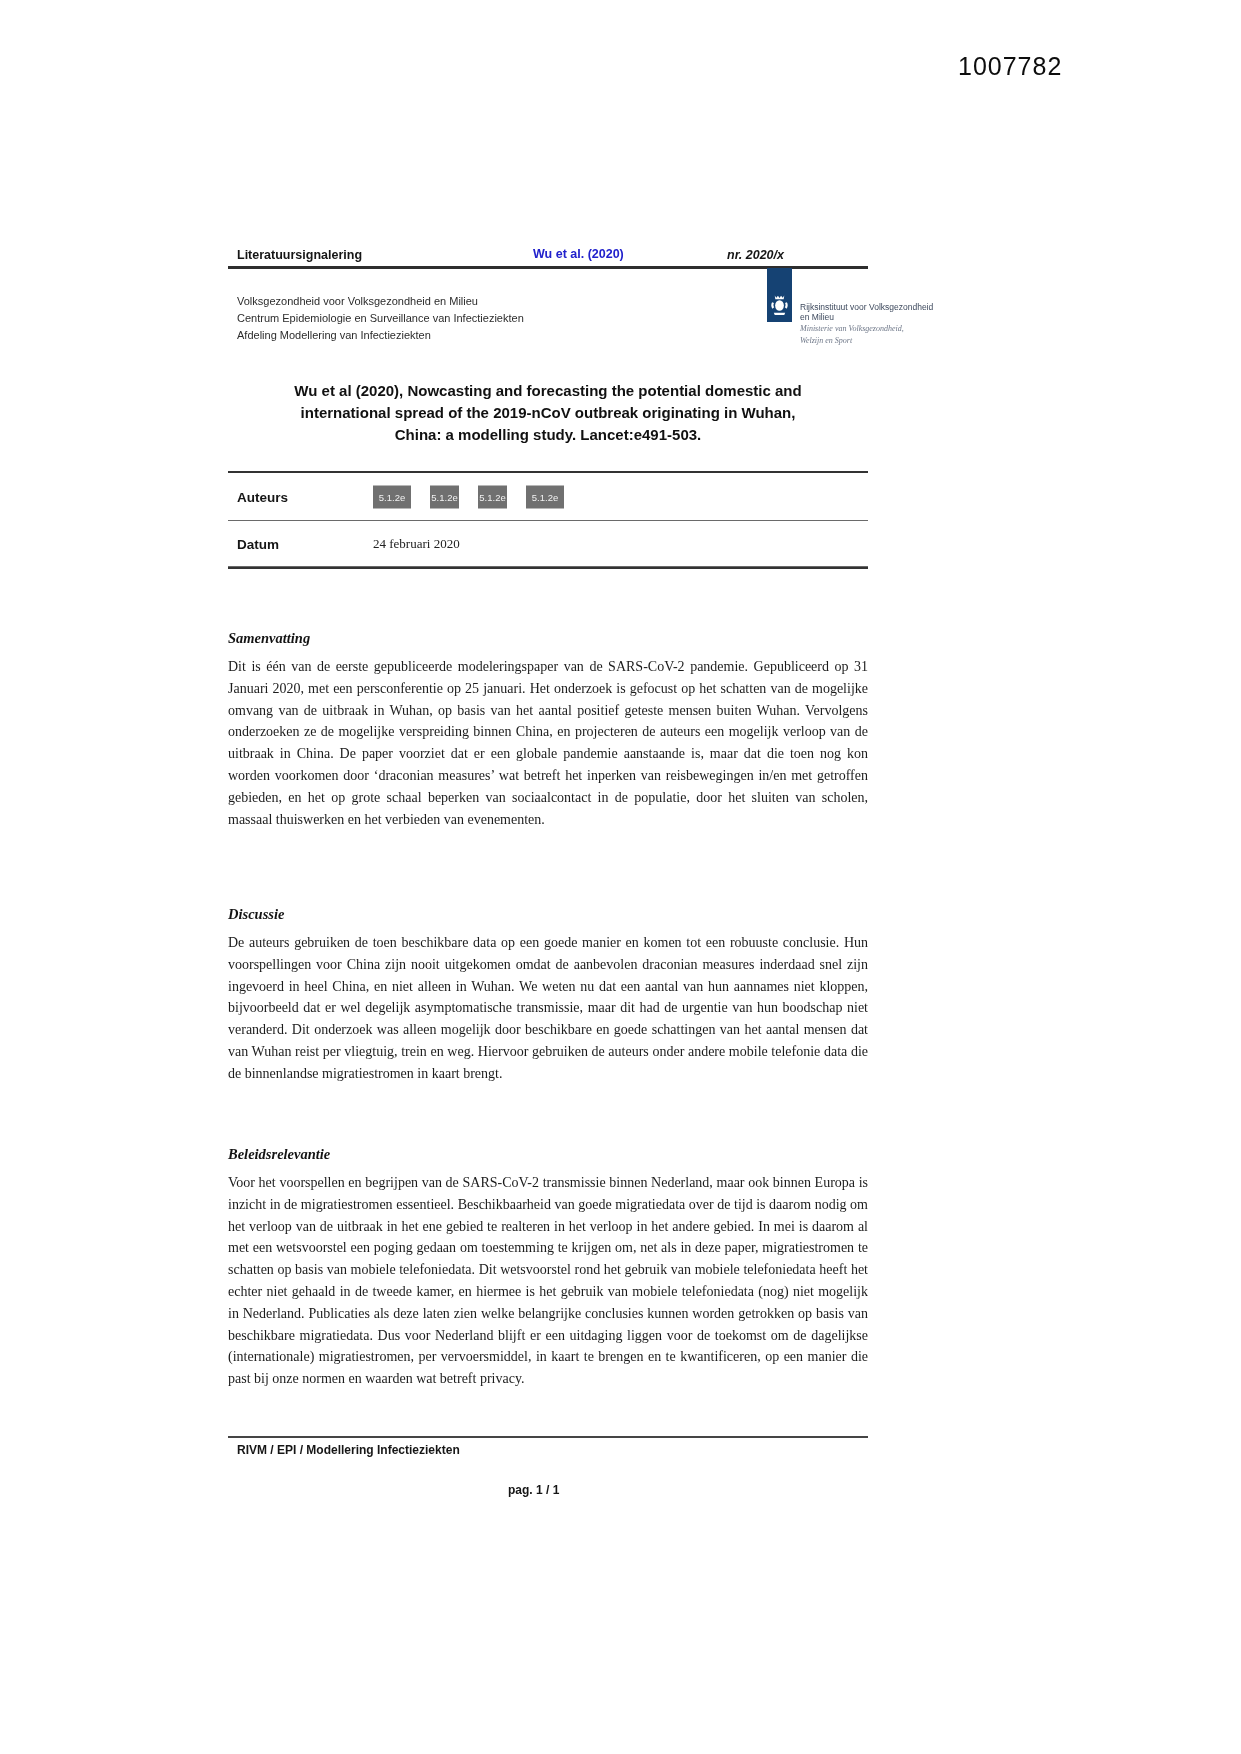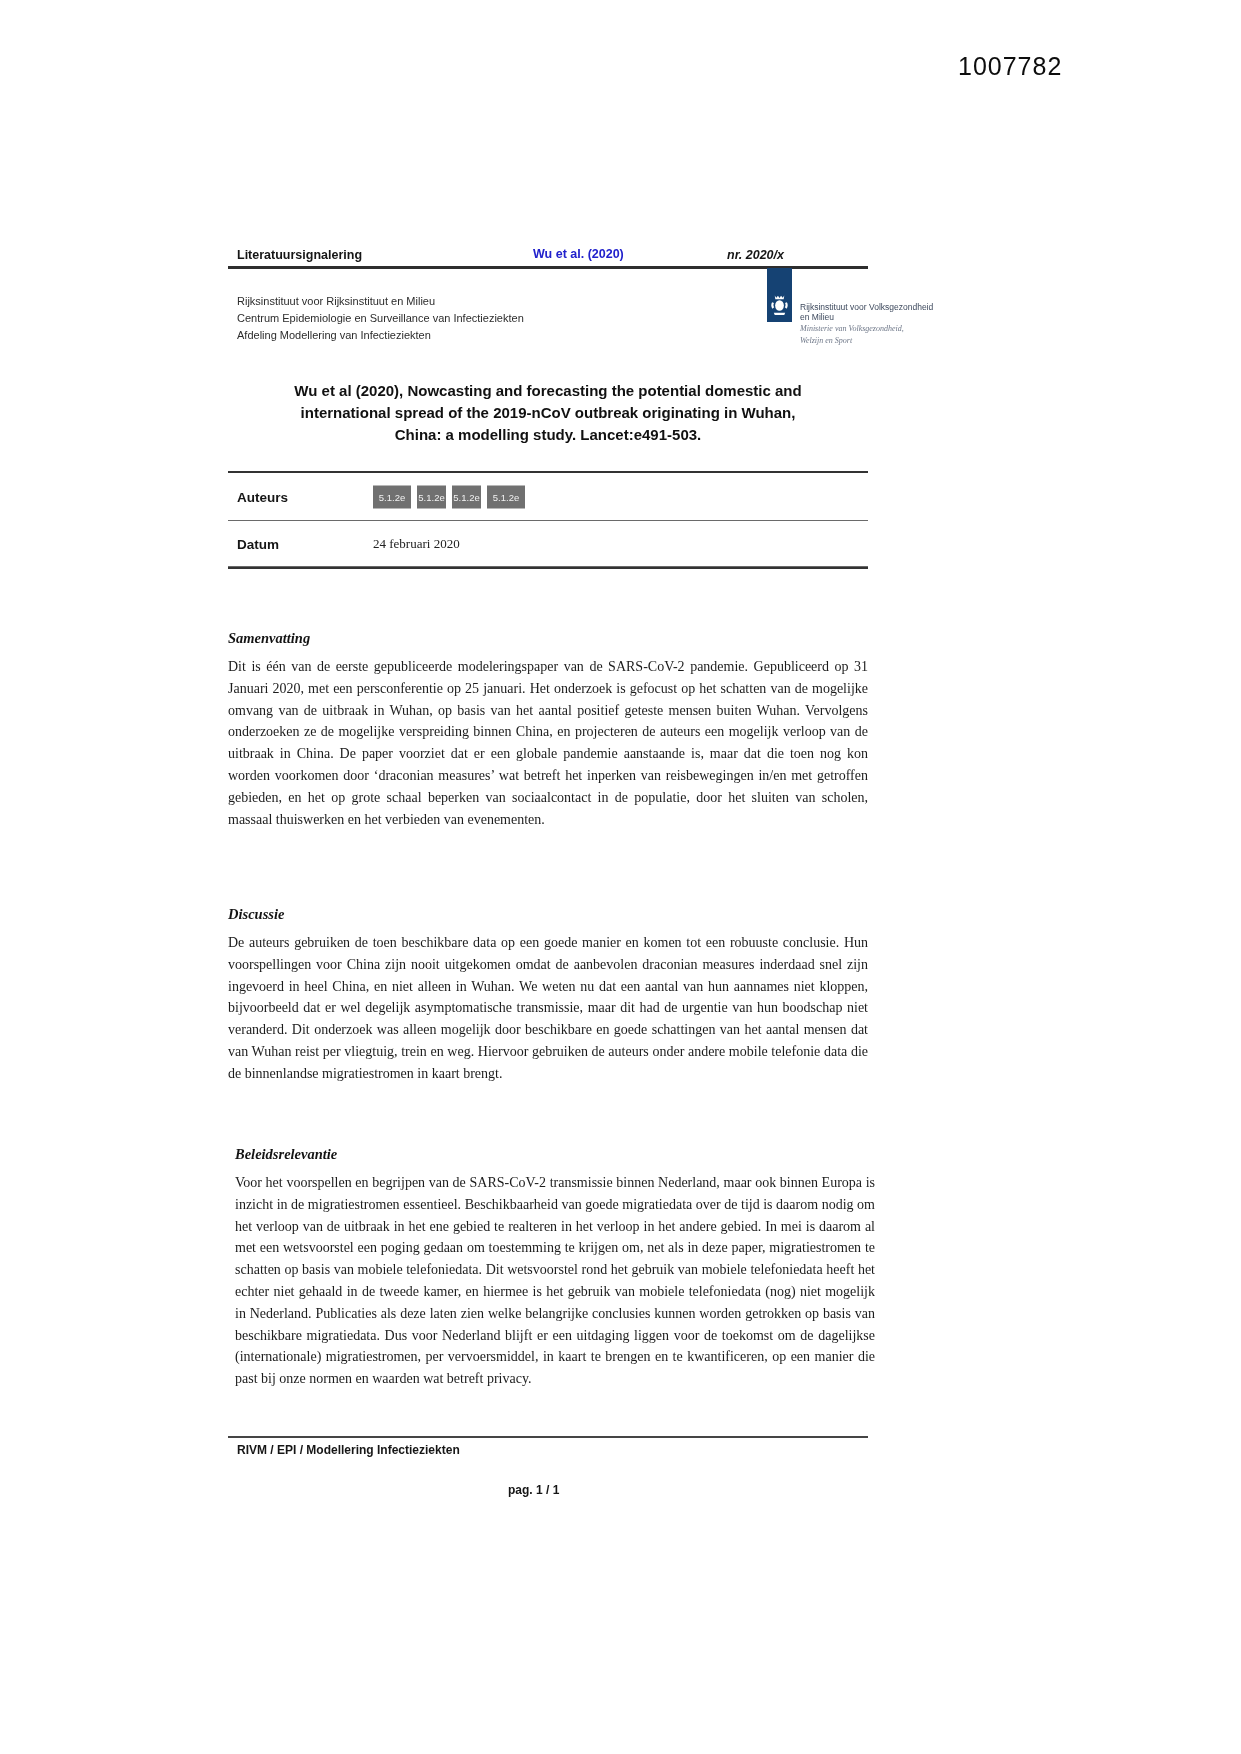--- a/index.html
+++ b/index.html
@@ -67,35 +67,35 @@
   .meta-row.r2 { height:45px; }
   .meta-row.r3 { height:46px; }
   .meta-label {
     position:absolute; left:9px; top:50%; transform:translateY(-50%);
     font-family:"Liberation Sans", sans-serif; font-size:13.5px; font-weight:bold; color:#161616;
   }
   .meta-value {
     position:absolute; left:145px; top:50%; transform:translateY(-50%);
     font-size:13px; color:#222;
   }
-  .redactions { display:flex; gap:6px; align-items:center; }
+  .redactions { display:flex; gap:19px; align-items:center; }
   .redaction {
     display:inline-flex; align-items:center; justify-content:center;
     height:23px; background:#707070; color:#f2f2f2;
     font-family:"Liberation Sans", sans-serif; font-size:9.5px;
     overflow:hidden;
   }
   .redaction.rw { width:38px; }
   .redaction.rn { width:29px; }
 
   
   .section { position:absolute; left:0; width:640px; }
   .sec-sam { top:630px; }
   .sec-dis { top:906px; }
-  .sec-bel { top:1146px;margin-left:7px; }
+  .sec-bel { top:1146px; }
   .sec-heading {
     font-family:"Liberation Serif", serif;
     font-size:14.5px; font-weight:bold; color:#141414; margin:0 0 9px 0;font-style:italic;
   }
   .sec-body {
     margin:0; font-size:14px; line-height:21.8px; color:#1c1c1c;
     text-align:justify; text-align-last:left;
   }
 
   
@@ -116,21 +116,21 @@
   <div class="content">
 
     <div class="masthead">
       <span class="mh-left">Literatuursignalering</span>
       <a href="#" class="mh-link">Wu et al. (2020)</a>
       <span class="mh-right">nr. 2020/x</span>
     </div>
     <div class="masthead-rule"></div>
 
     <div class="institute">
-      <div>Rijksinstituut voor Rijksinstituut en Milieu</div>
+      <div>Volksgezondheid voor Volksgezondheid en Milieu</div>
       <div>Centrum Epidemiologie en Surveillance van Infectieziekten</div>
       <div>Afdeling Modellering van Infectieziekten</div>
     </div>
 
     <div class="title">
       <div>Wu et al (2020), Nowcasting and forecasting the potential domestic and</div>
       <div>international spread of the 2019-nCoV outbreak originating in Wuhan,</div>
       <div>China: a modelling study. Lancet:e491-503.</div>
     </div>
 

